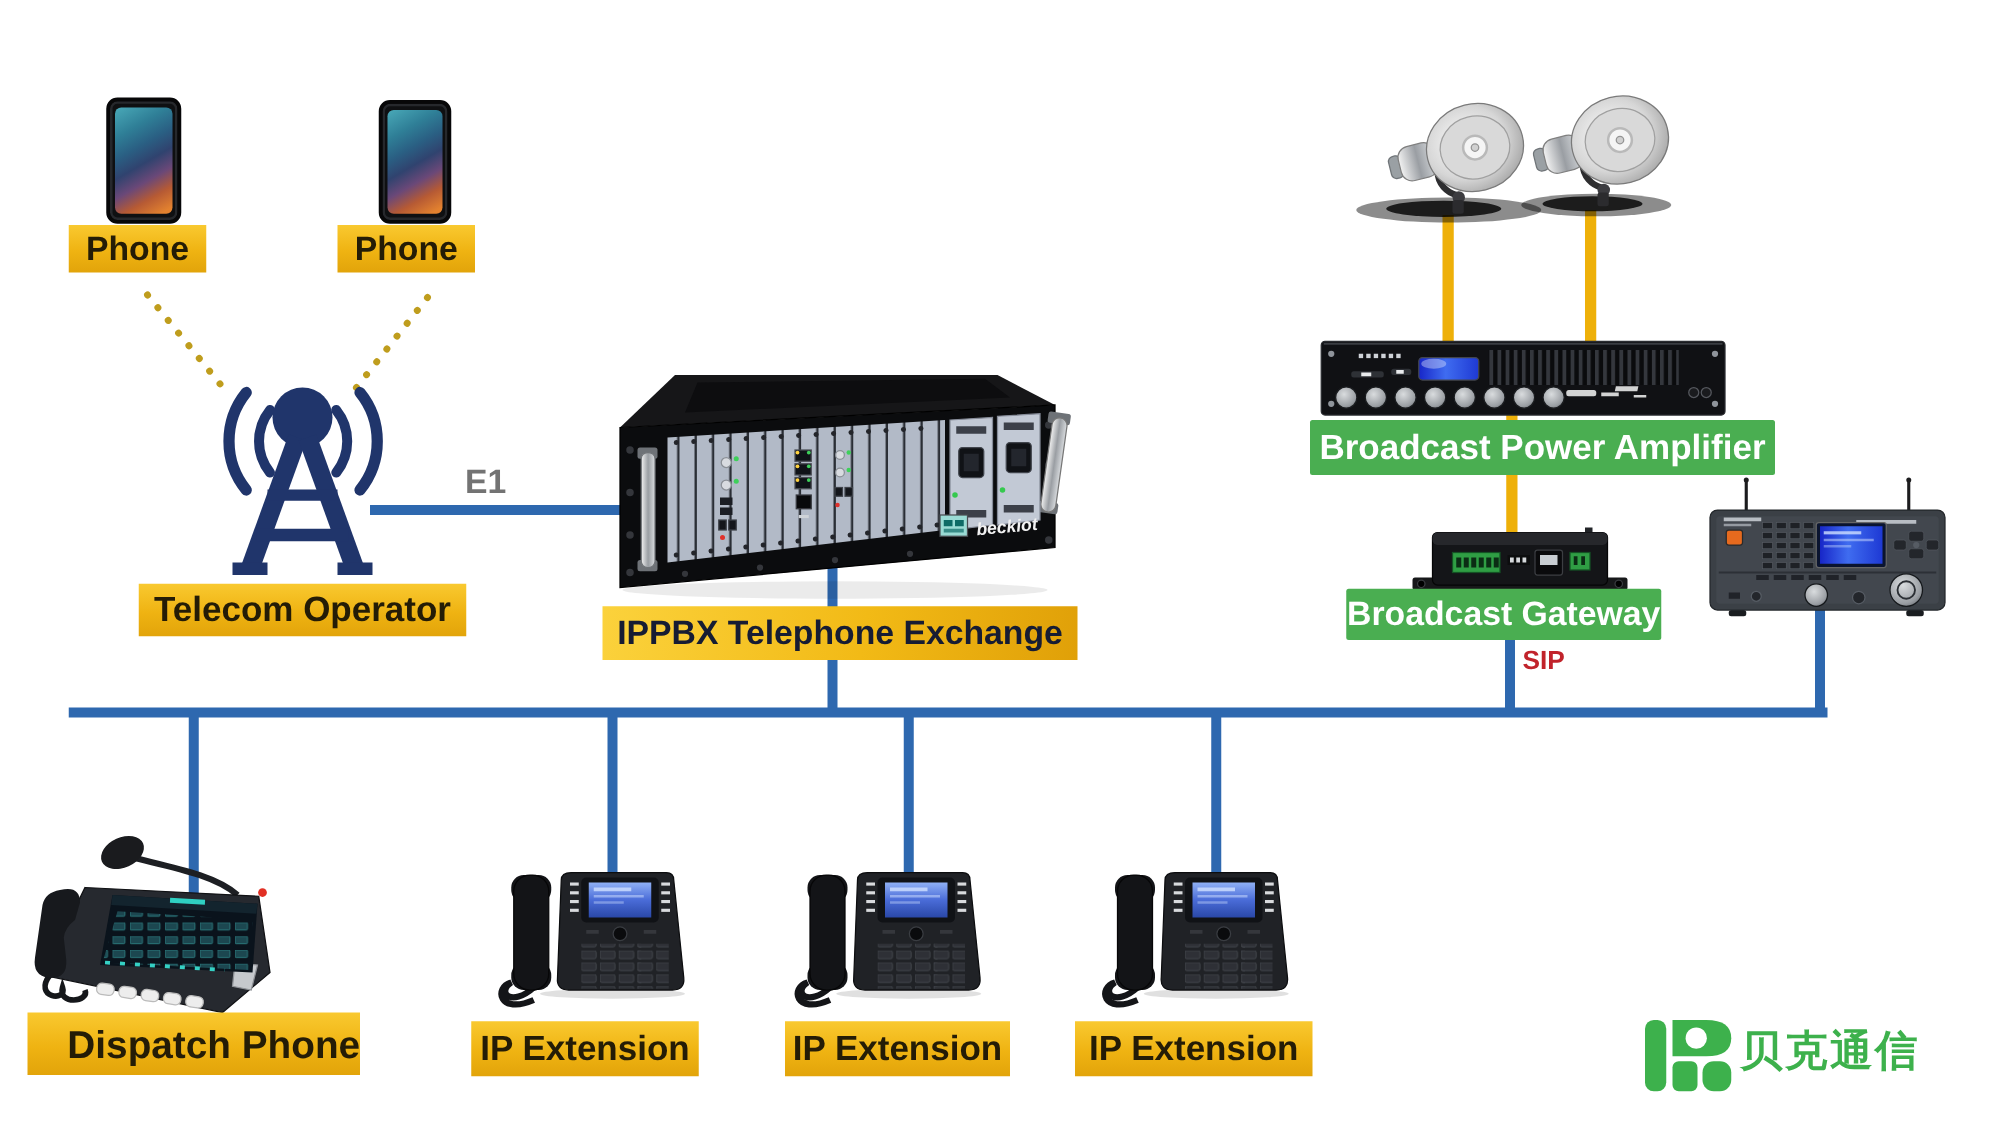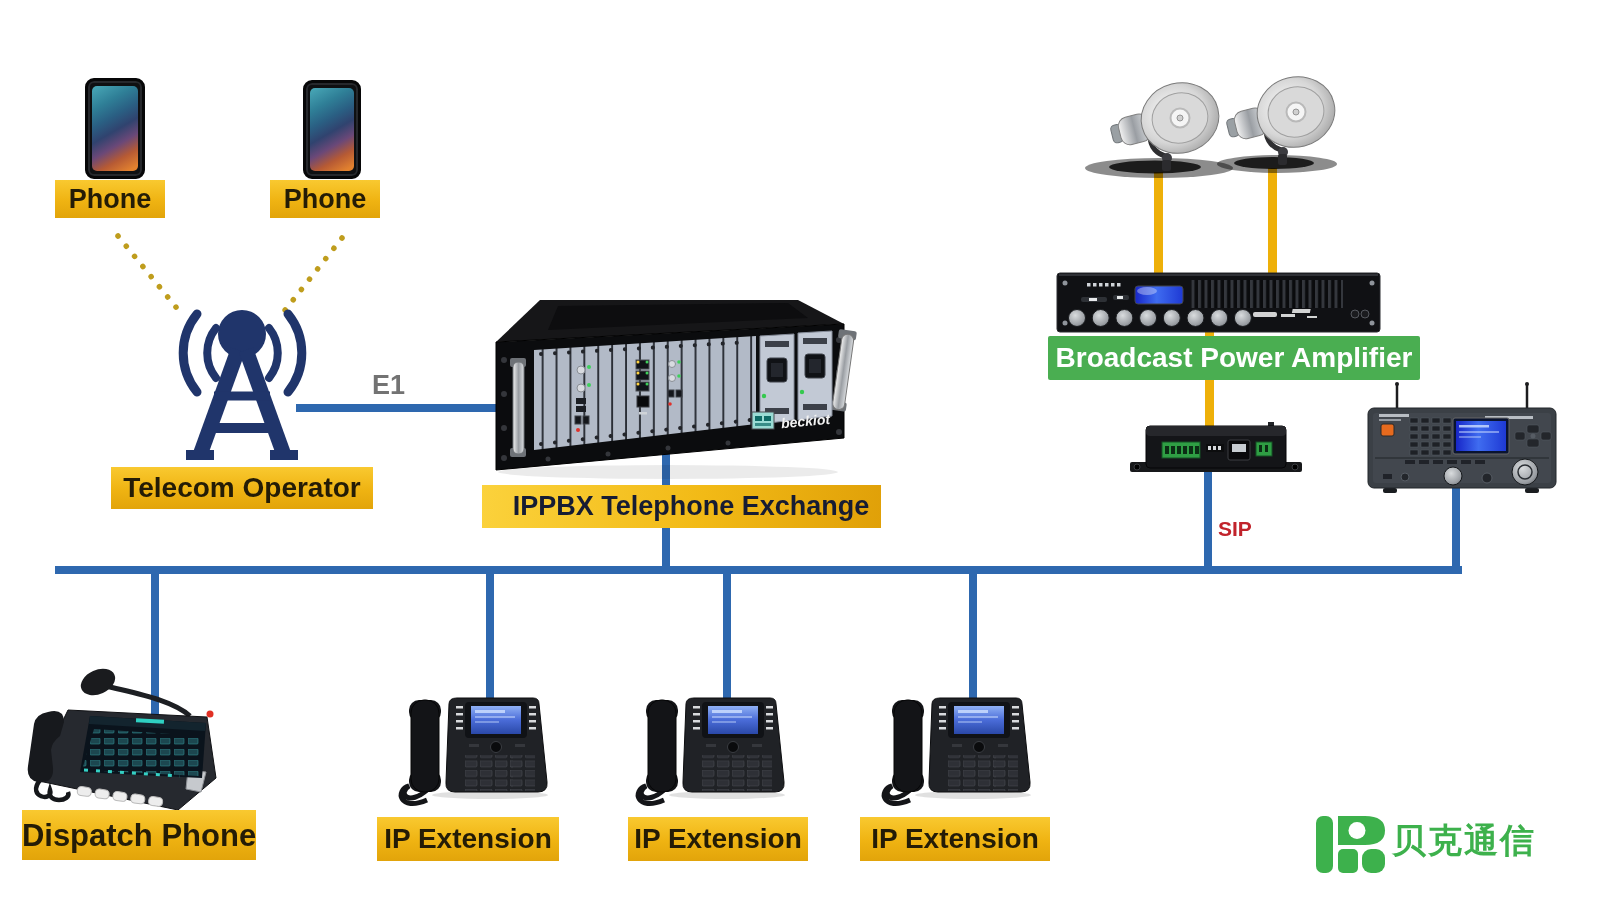--- a/index.html
+++ b/index.html
@@ -410,22 +410,23 @@
       <div class="scr"></div>
     </div>
 <div class="mobile-phone" style="left:303px;top:80px;width:52px;height:93px;">
       <div class="scr"></div>
     </div>
 
 <div class="lbl gold" style="left:55px;top:180px;width:110px;height:38px;font-size:27px;">Phone</div>
 <div class="lbl gold" style="left:270px;top:180px;width:110px;height:38px;font-size:27px;">Phone</div>
 <div class="lbl gold" style="left:111px;top:467px;width:262px;height:42px;font-size:28px;">Telecom Operator</div>
 <div class="lbl plainlbl e1" style="left:372px;top:372px;">E1</div>
-<div class="lbl goldbanner" style="left:482px;top:485px;width:380px;height:43px;font-size:27px;padding-left:19px;">IPPBX Telephone Exchange</div>
+<div class="lbl goldbanner" style="left:482px;top:485px;width:380px;height:43px;font-size:27px;">IPPBX Telephone Exchange</div>
 <div class="lbl greenlbl" style="left:1048px;top:336px;width:372px;height:44px;font-size:28px;">Broadcast Power Amplifier</div>
+<div class="lbl greenlbl" style="left:1077px;top:471px;width:252px;height:41px;font-size:27px;">Broadcast Gateway</div>
 <div class="lbl plainlbl sip" style="left:1218px;top:518px;">SIP</div>
-<div class="lbl gold" style="left:22px;top:810px;width:234px;height:50px;font-size:31px;">Dispatch Phone</div>
+<div class="lbl gold" style="left:22px;top:810px;width:234px;height:50px;font-size:31px;padding-left:32px;">Dispatch Phone</div>
 <div class="lbl gold" style="left:377px;top:817px;width:182px;height:44px;font-size:28px;">IP Extension</div>
 <div class="lbl gold" style="left:628px;top:817px;width:180px;height:44px;font-size:28px;">IP Extension</div>
 <div class="lbl gold" style="left:860px;top:817px;width:190px;height:44px;font-size:28px;">IP Extension</div>
 <div class="company" style="left:1392px;top:810px;height:62px;">贝克通信</div>
 
 </div>
 
 </body></html>

